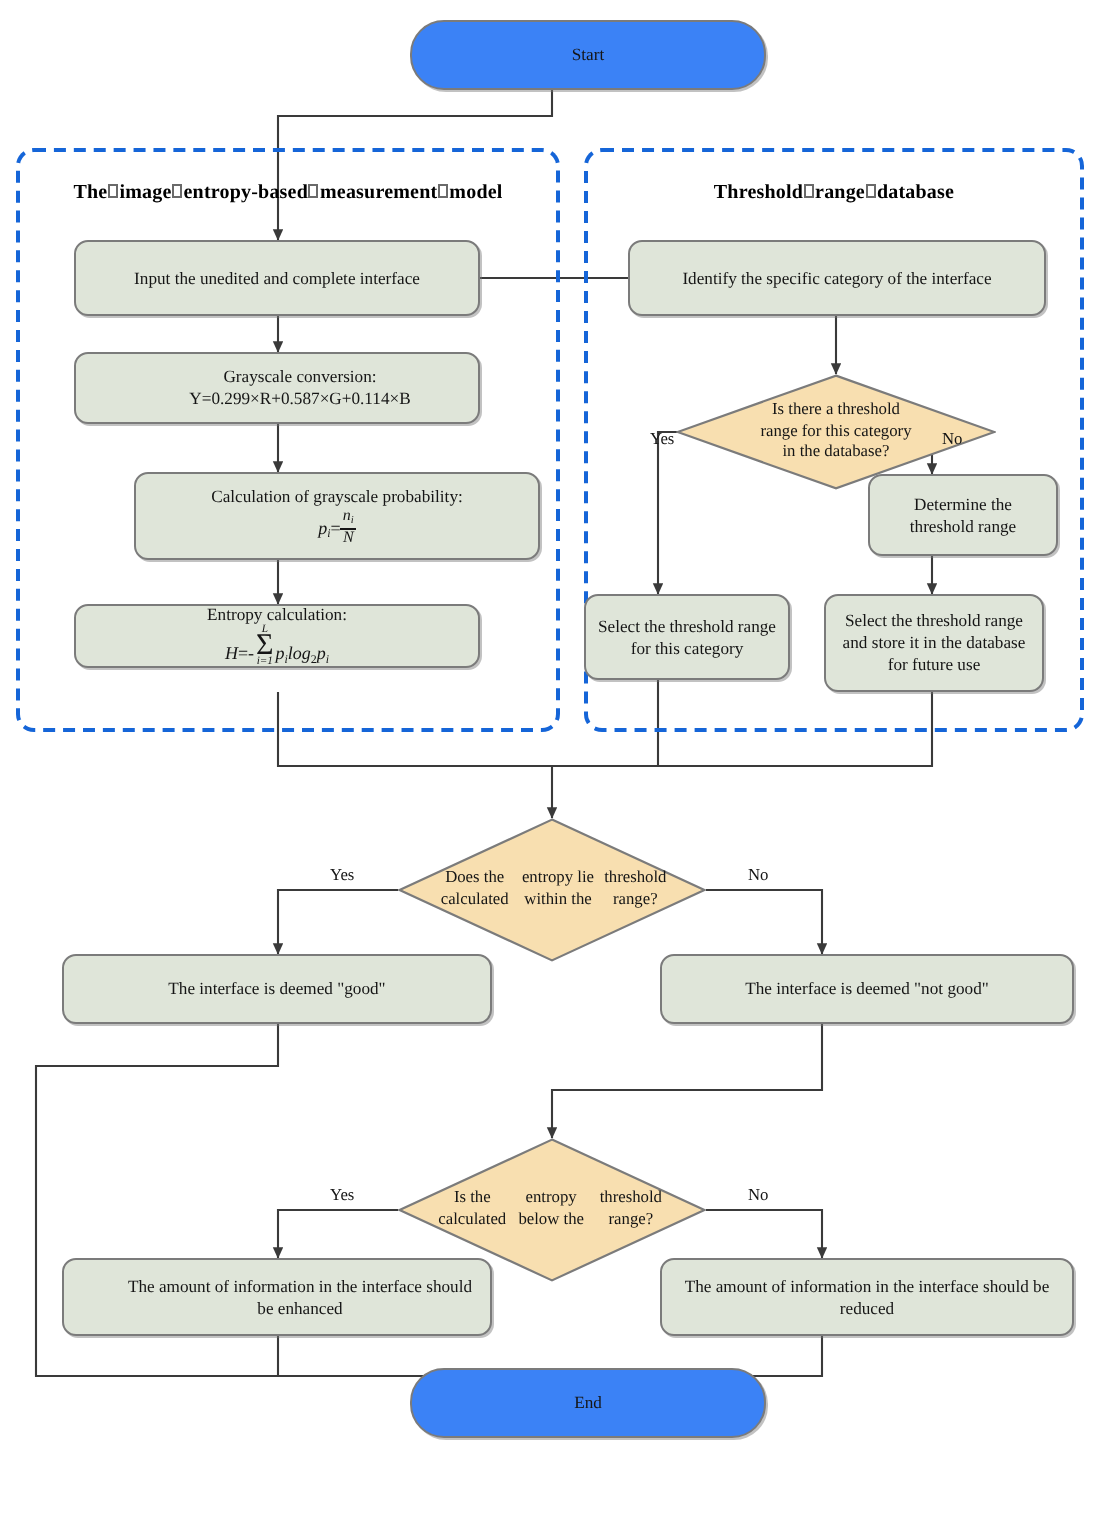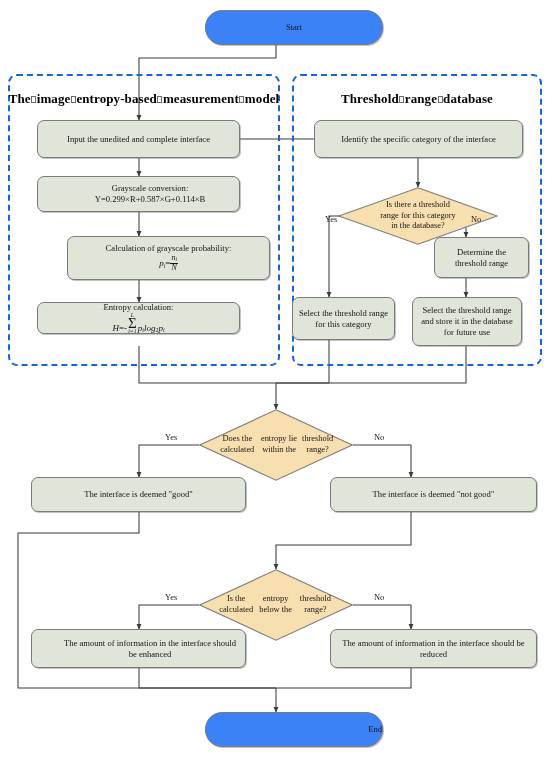--- a/index.html
+++ b/index.html
@@ -32,21 +32,21 @@
     border: 2px dashed #1565d8;
     border-radius: 9px;
     box-sizing: border-box;
     background: transparent;
   }
   .panel-title {
     position: absolute;
     width: 100%;
     text-align: center;
     font-weight: bold;
-    font-size: 13px;
+    font-size: 10px;
     color: #000000;
     letter-spacing: 0.1px;
     white-space: nowrap;
   }
   .tofu {
     display: inline-block;
     width: 5px;
     height: 7.5px;
     border: 1px solid #6a6a6a;
     box-sizing: border-box;
@@ -313,21 +313,21 @@
   </div>
 
   <div class="node proc" style="left:31px; top:629px; width:215px; height:39px;padding-left:28px;">
     <span>The amount of information in the interface should be enhanced</span>
   </div>
 
   <div class="node proc" style="left:330px; top:629px; width:207px; height:39px;">
     <span>The amount of information in the interface should be reduced</span>
   </div>
 
-  <div class="node term" style="left:205px; top:712px; width:178px; height:35px;justify-content:flex-end;">
+  <div class="node term" style="left:205px; top:684px; width:178px; height:35px;">
     <span>End</span>
   </div>
 
   <div class="elabel" style="left:325px; top:215px;">Yes</div>
   <div class="elabel" style="left:471px; top:215px;">No</div>
 
   <div class="elabel" style="left:165px; top:433px;">Yes</div>
   <div class="elabel" style="left:374px; top:433px;">No</div>
 
   <div class="elabel" style="left:165px; top:593px;">Yes</div>

